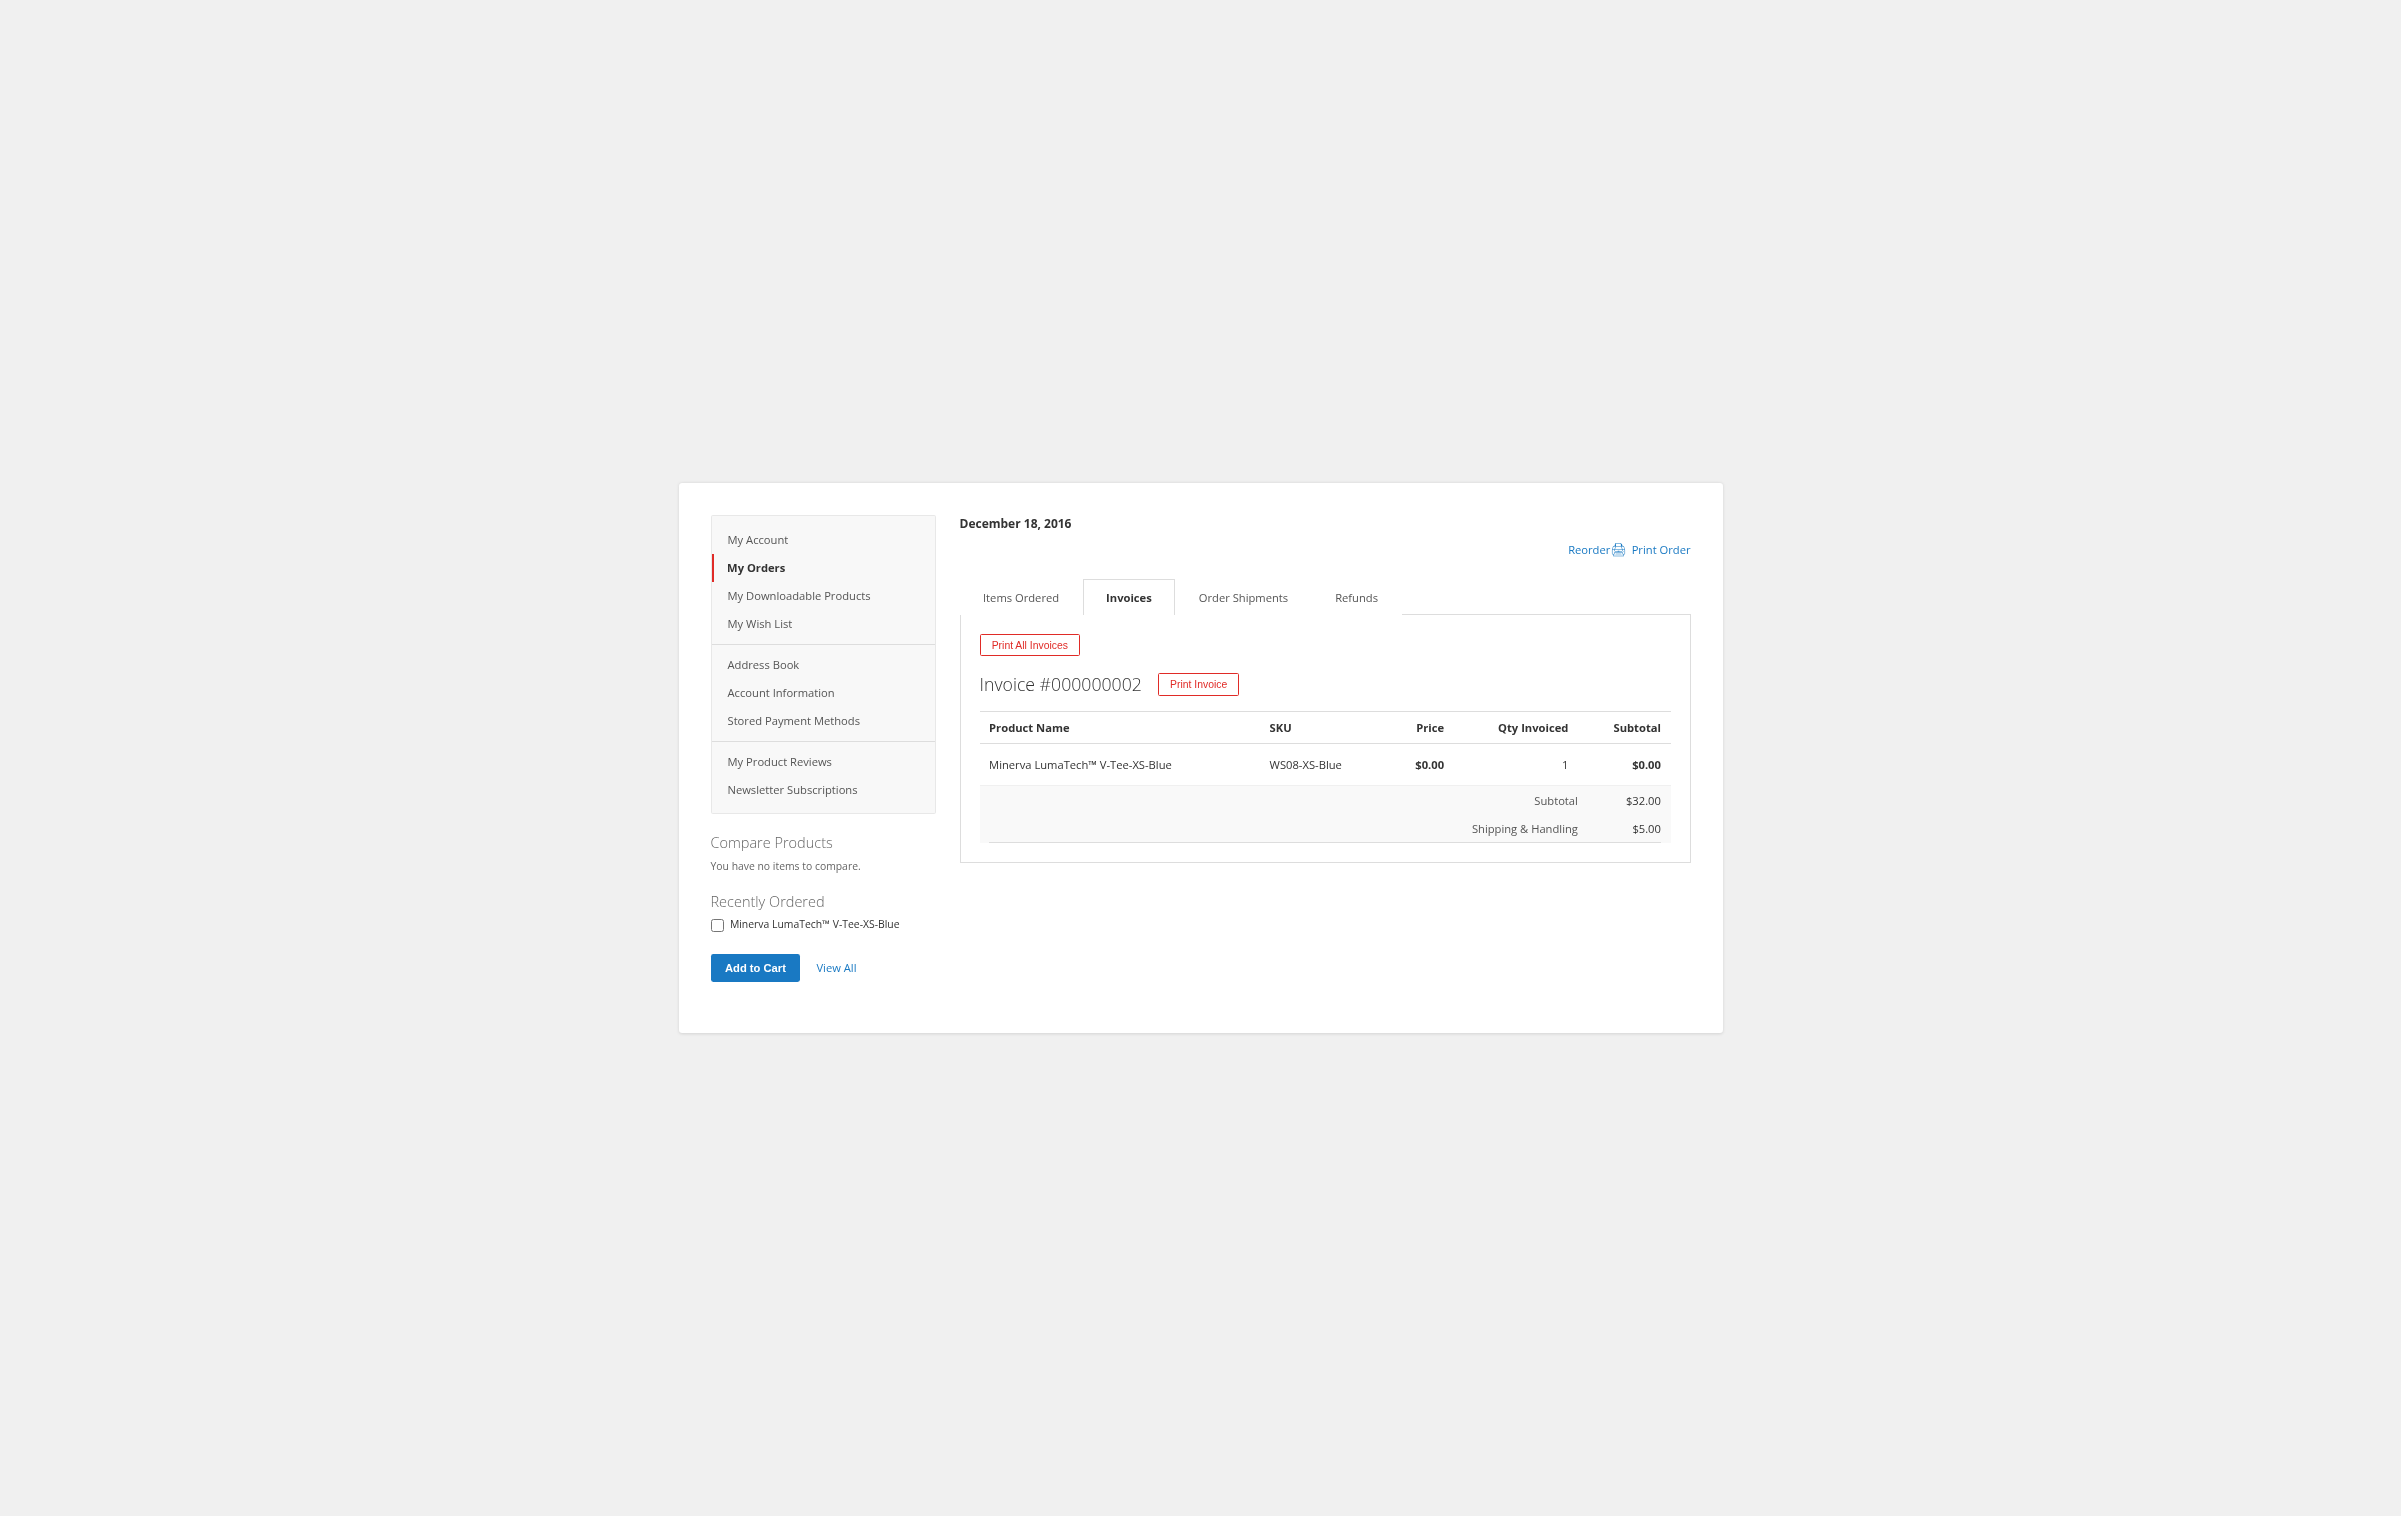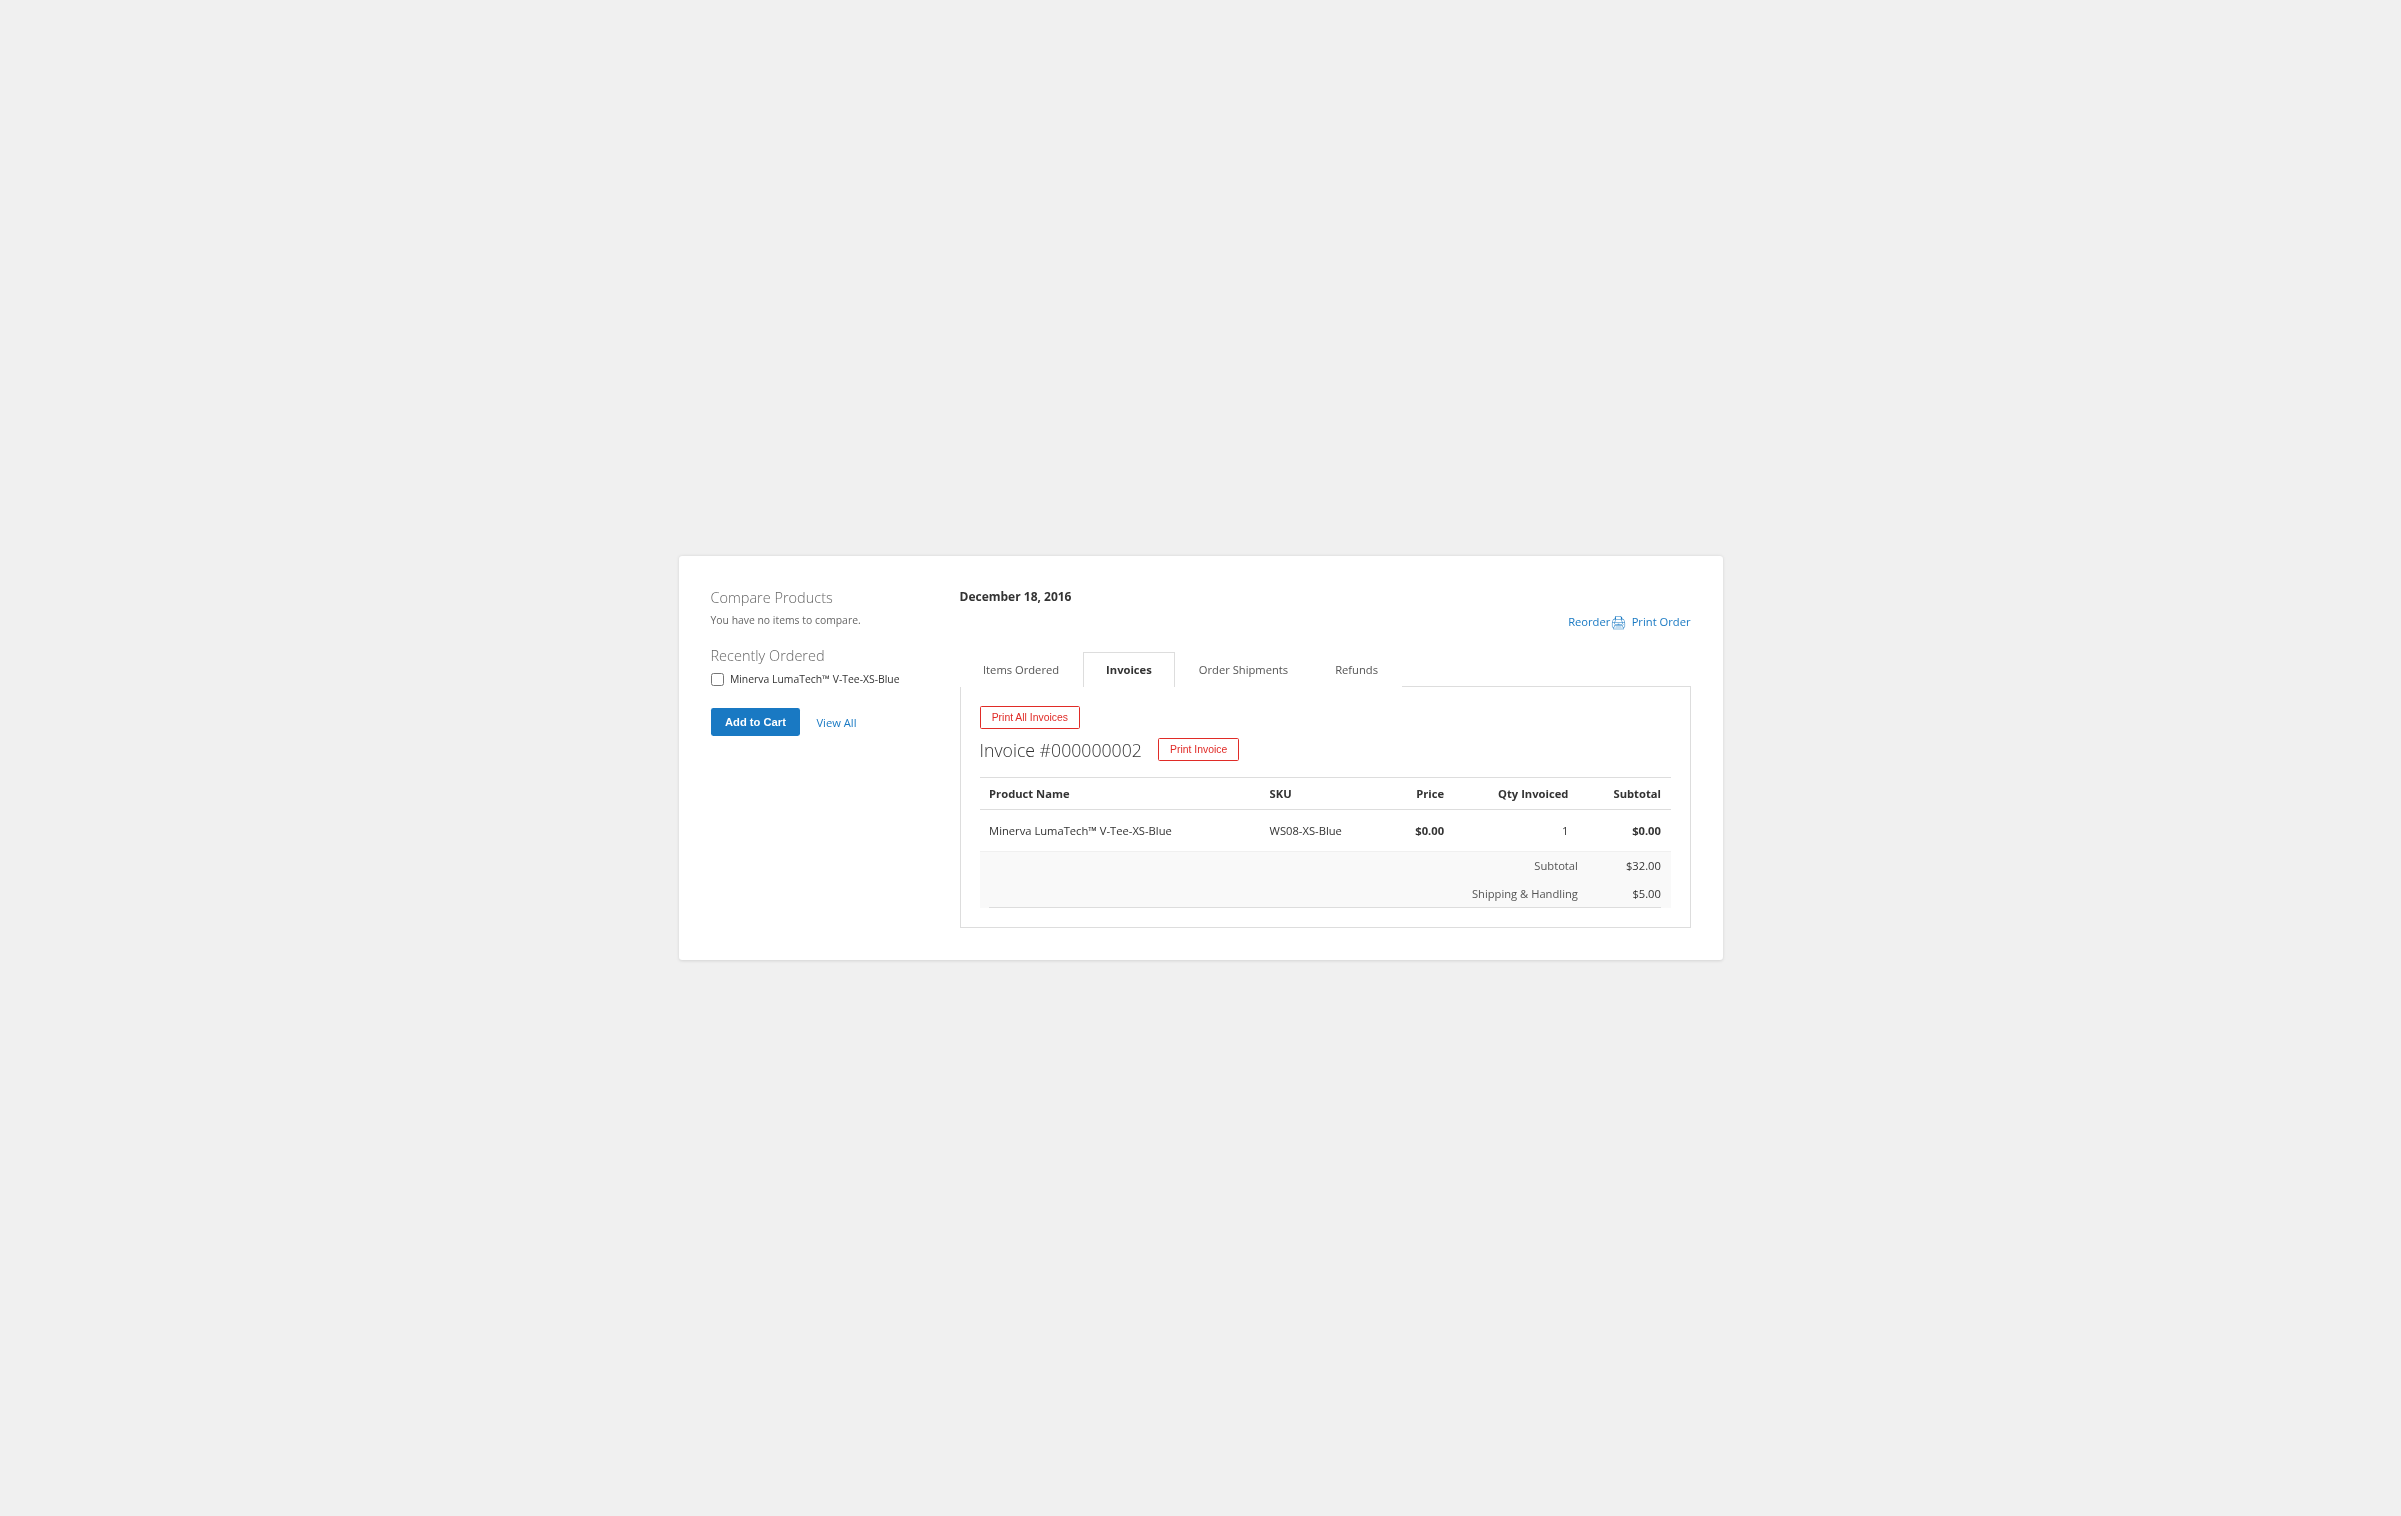--- a/index.html
+++ b/index.html
@@ -187,21 +187,21 @@
     }
     .btn-print-all {
       display: inline-block;
       border: 0.8px solid #e02b27;
       color: #e02b27;
       background: #fff;
       padding: 4.8px 11.2px;
       font-size: 10.4px;
       cursor: pointer;
       border-radius: 1.6px;
-      margin-bottom: 9px;
+      margin-bottom: 16px;
     }
     .invoice-header-row {
       display: flex;
       align-items: center;
       gap: 16px;
       margin-bottom: 15px;
     }
     .invoice-number {
       font-size: 17.7px;
       font-weight: 300;
@@ -283,20 +283,33 @@
       border-top: 0.8px solid #ddd;
       margin: 0 9.6px;
     }
   </style>
 </head>
 <body>
 
 <div class="page-wrapper">
 
   <aside class="sidebar">
+    <nav class="sidebar-nav">
+      <a class="sidebar-nav-item">My Account</a>
+      <a class="sidebar-nav-item active">My Orders</a>
+      <a class="sidebar-nav-item">My Downloadable Products</a>
+      <a class="sidebar-nav-item">My Wish List</a>
+      <hr class="sidebar-divider">
+      <a class="sidebar-nav-item">Address Book</a>
+      <a class="sidebar-nav-item">Account Information</a>
+      <a class="sidebar-nav-item">Stored Payment Methods</a>
+      <hr class="sidebar-divider">
+      <a class="sidebar-nav-item">My Product Reviews</a>
+      <a class="sidebar-nav-item">Newsletter Subscriptions</a>
+    </nav>
 
     <div class="sidebar-section">
       <h3 class="sidebar-section-title">Compare Products</h3>
       <p>You have no items to compare.</p>
     </div>
 
     <div class="sidebar-section">
       <h3 class="sidebar-section-title">Recently Ordered</h3>
       <div class="recently-ordered-item">
         <input type="checkbox" style="">

